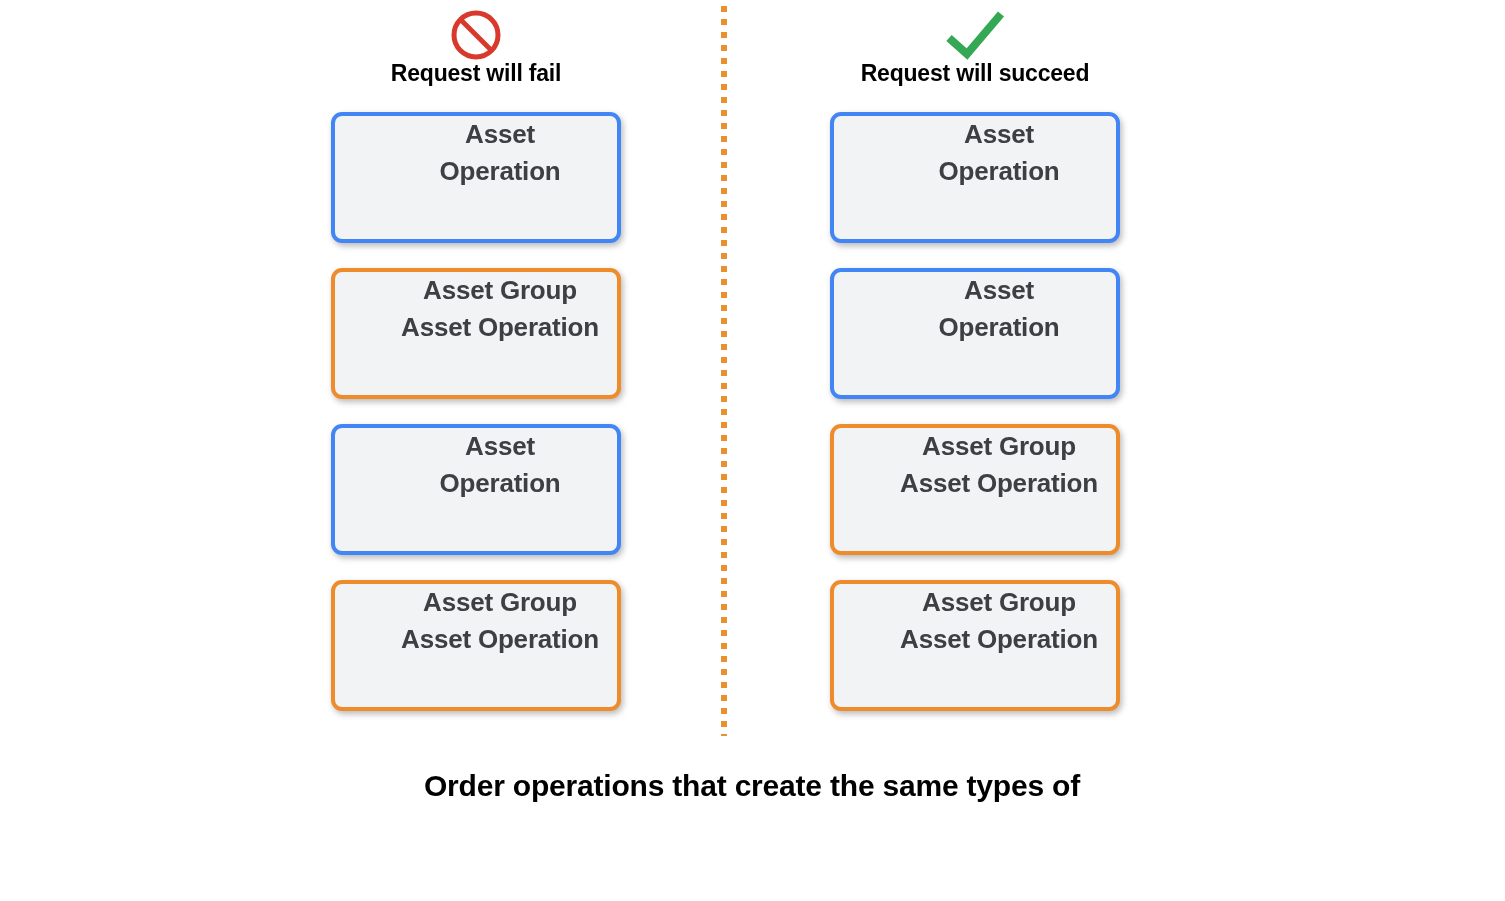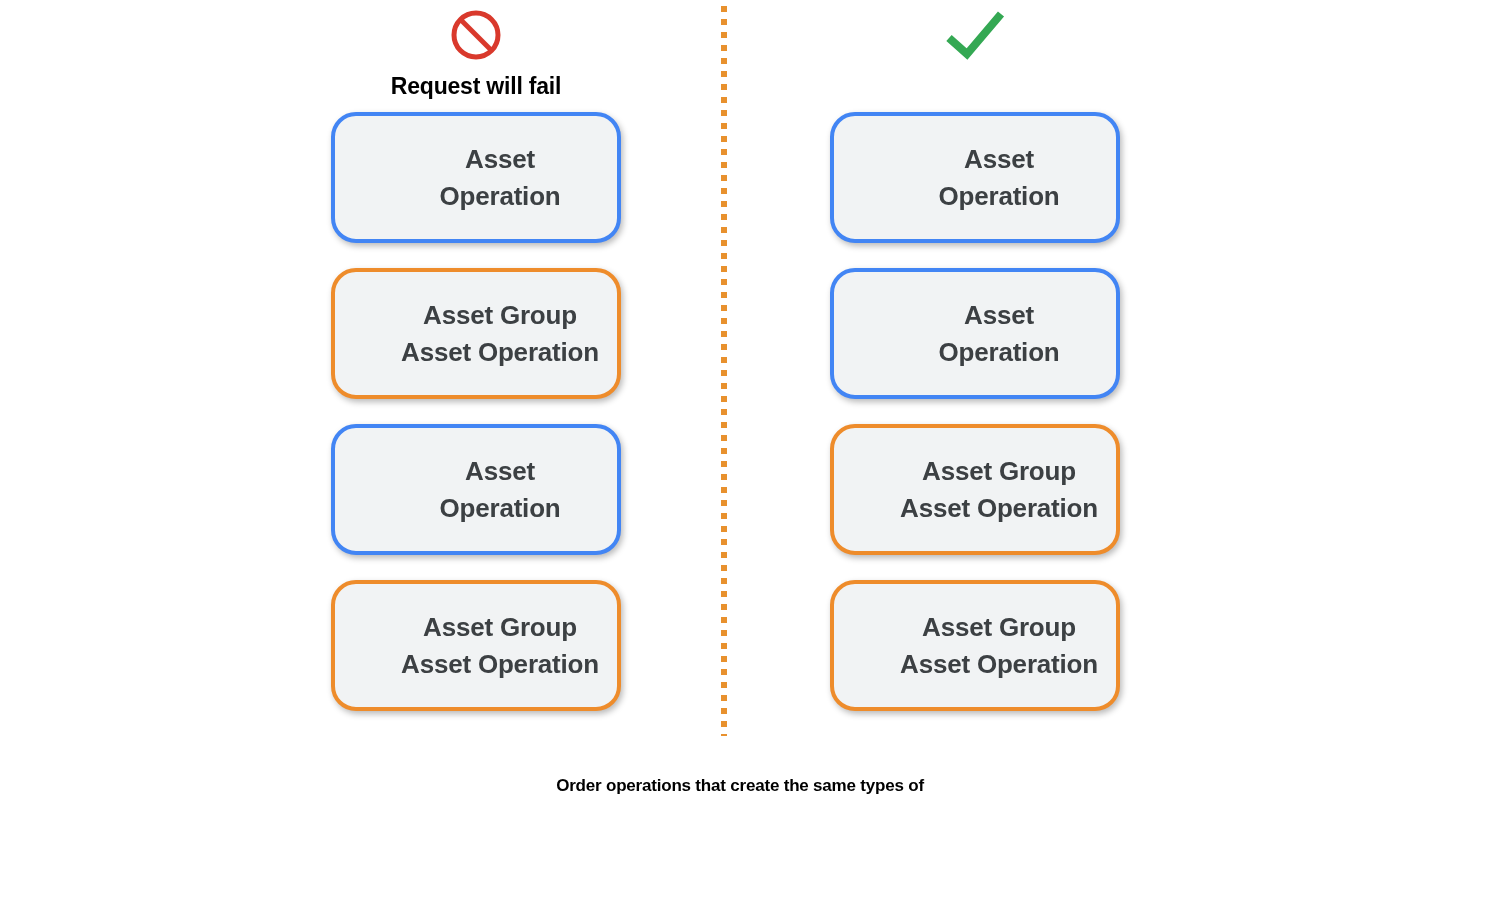--- a/index.html
+++ b/index.html
@@ -47,21 +47,21 @@
 
   .header-icon {
     height: 50px;
     display: flex;
     align-items: center;
     justify-content: center;
   }
   .header-icon svg { display: block; }
 
   .header-label {
-    margin-top: 13px;
+    margin-top: 0;
     font-size: 23px;
     font-weight: bold;
     color: #000000;
     letter-spacing: -0.2px;
     white-space: nowrap;
   }
 
   
   .column {
     position: absolute;
@@ -69,51 +69,51 @@
     width: 290px;
   }
   .column.left  { left: 331px; }
   .column.right { left: 830px; }
 
   .op-box {
     box-sizing: border-box;
     width: 290px;
     height: 131px;
     margin-bottom: 25px;
-    border-radius: 25px;
+    border-radius: 11px;
     background: #F1F3F4;
     border: 4px solid #4285F4;
     box-shadow: 2px 3px 6px rgba(0,0,0,0.28);
     display: flex;
     flex-direction: column;
     align-items: center;
-    justify-content: center;
+    justify-content: flex-start;
     text-align: center;
     padding-left: 48px;
   }
   .op-box.kind-asset        { border-color: #4285F4; }
   .op-box.kind-asset-group  { border-color: #EE8C2B; }
 
   .op-line {
     font-size: 26px;
     font-weight: bold;
     color: #3C4043;
     line-height: 37px;
     letter-spacing: -0.2px;
     white-space: nowrap;
   }
 
   
   .caption {
     position: absolute;
-    left: 240px;
+    left: 252px;
     top: 767px;
     width: 1000px;
     text-align: center;
-    font-size: 17px;
+    font-size: 30px;
     font-weight: bold;
     color: #000000;
     line-height: 38px;
     letter-spacing: -0.2px;
   }
 </style>
 </head>
 <body>
 
 <div id="diagram">
@@ -129,20 +129,21 @@
     </div>
     <div class="header-label">Request will fail</div>
   </div>
 
   <div class="col-header right">
     <div class="header-icon">
       <svg width="62" height="52" viewBox="0 0 62 52" aria-hidden="true">
         <polyline points="5,29 23,45 57,5" fill="none" stroke="#34A853" stroke-width="8" stroke-linecap="butt" stroke-linejoin="miter"></polyline>
       </svg>
     </div>
+    <div class="header-label">Request will succeed</div>
   </div>
 
   <div class="column left">
 
     <div class="op-box kind-asset">
       <div class="op-line">Asset</div>
       <div class="op-line">Operation</div>
     </div>
 
     <div class="op-box kind-asset-group">

